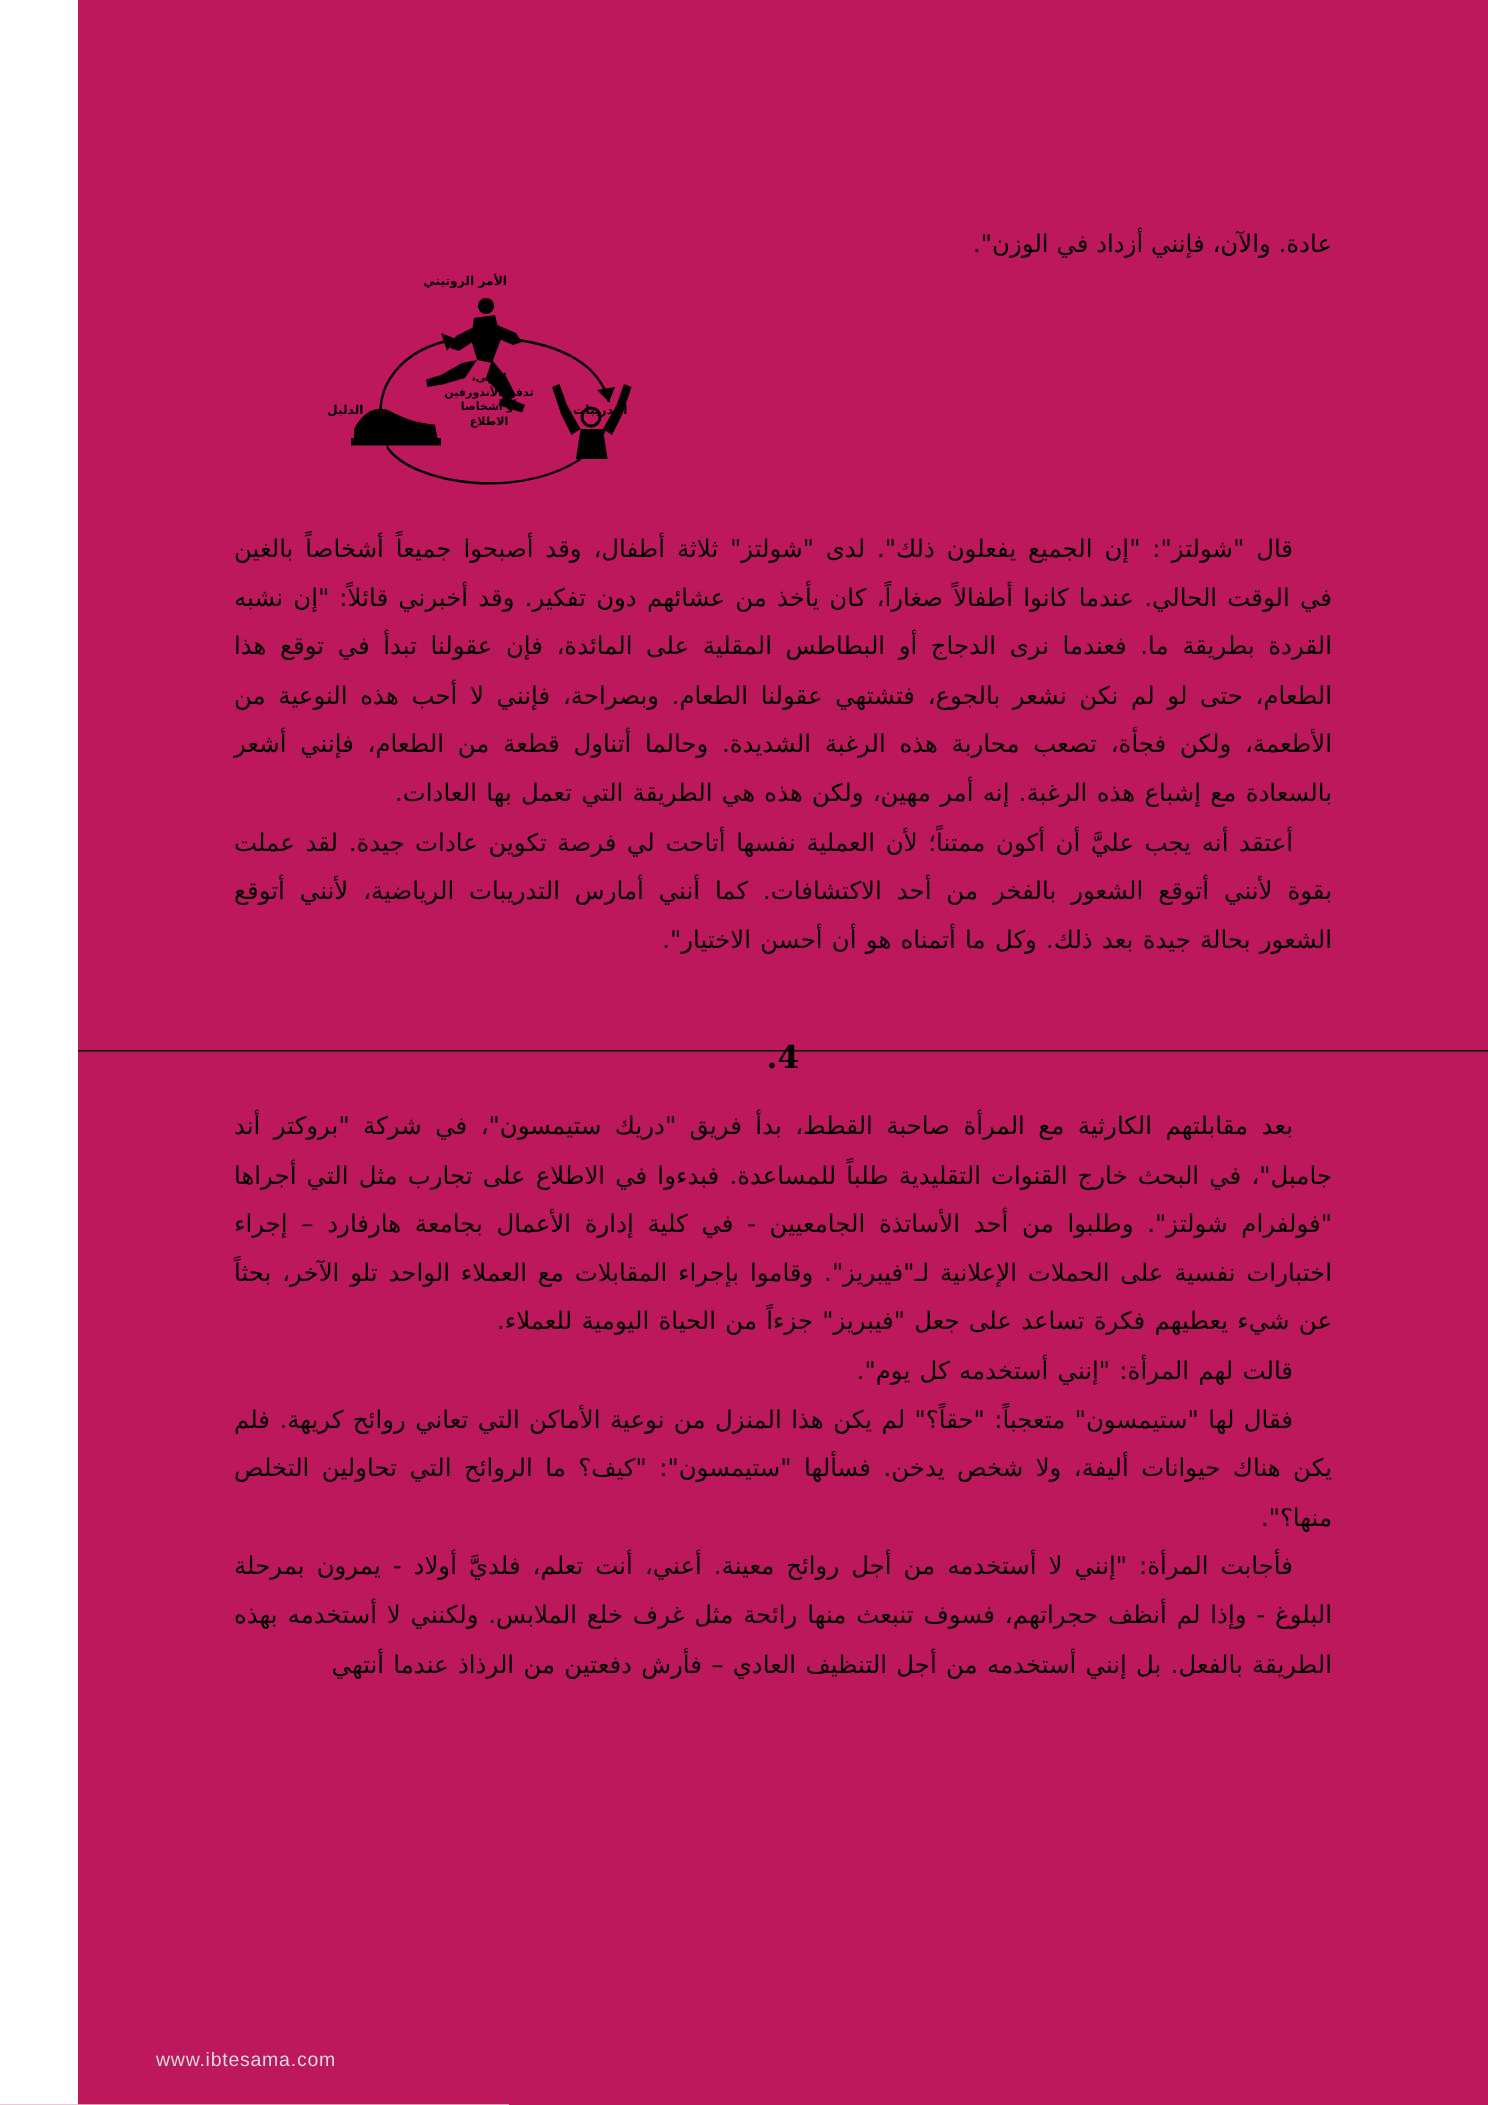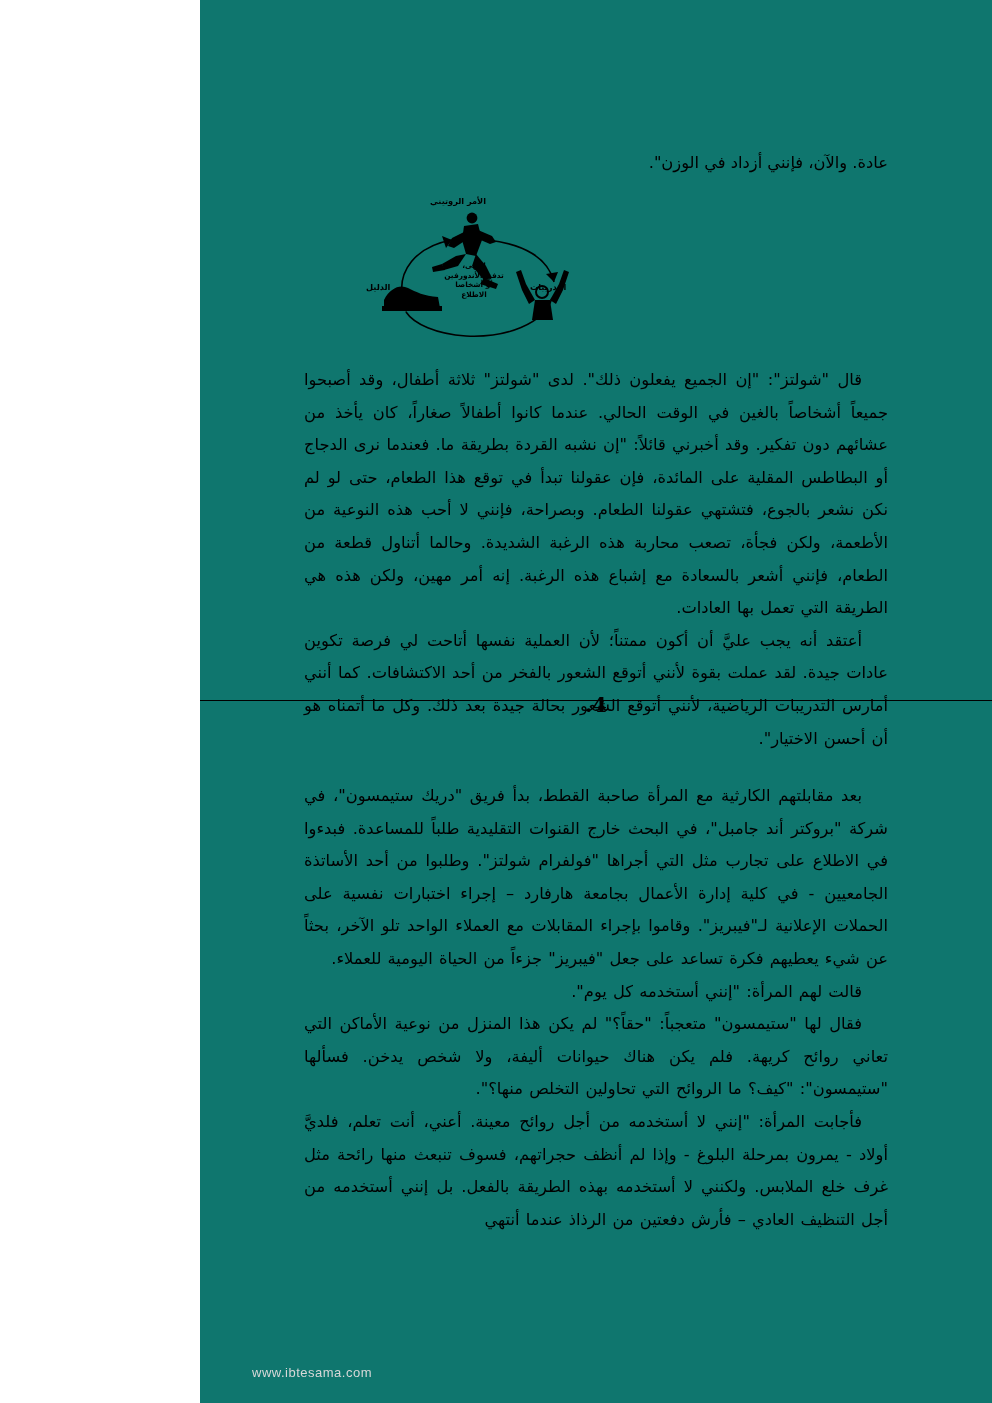--- a/index.html
+++ b/index.html
@@ -6,23 +6,23 @@
   html, body {
     margin: 0;
     padding: 0;
     background: #ffffff;
   }
   body {
     font-family: "DejaVu Sans", "Liberation Sans", sans-serif;
   }
   .page {
     position: relative;
-    width: 792px;
+    width: 940px;
     height: 1403px;
-    background: #0f766e;
+    background: #be185d;
     overflow: hidden;
     box-sizing: border-box;
   }
 
   
   .content {
     position: absolute;
     right: 104px;
     left: 104px;
     top: 148px;
@@ -51,21 +51,21 @@
     color: #000;
     margin: 0 0 0 0;
     padding-left: 104px;
   }
 
   
   .figure {
     position: relative;
     width: 260px;
     height: 150px;
-    margin: 18px auto 0 62px;
+    margin: 4px auto 0 62px;
   }
   .figure svg { display: block; }
 
   .fig-label {
     position: absolute;
     font-size: 8.2px;
     line-height: 10px;
     color: #000;
     direction: rtl;
     white-space: nowrap;
@@ -113,21 +113,20 @@
     font-size: 21px;
     color: #000;
     direction: ltr;
   }
 
   .content-lower {
     position: absolute;
     right: 104px;
     left: 104px;
     top: 735px;
-    margin-top: 45px;
   }
 
   
   .watermark {
     position: absolute;
     left: 52px;
     top: 1365px;
     font-family: "Liberation Sans", sans-serif;
     font-size: 13px;
     color: #d8d8d8;

